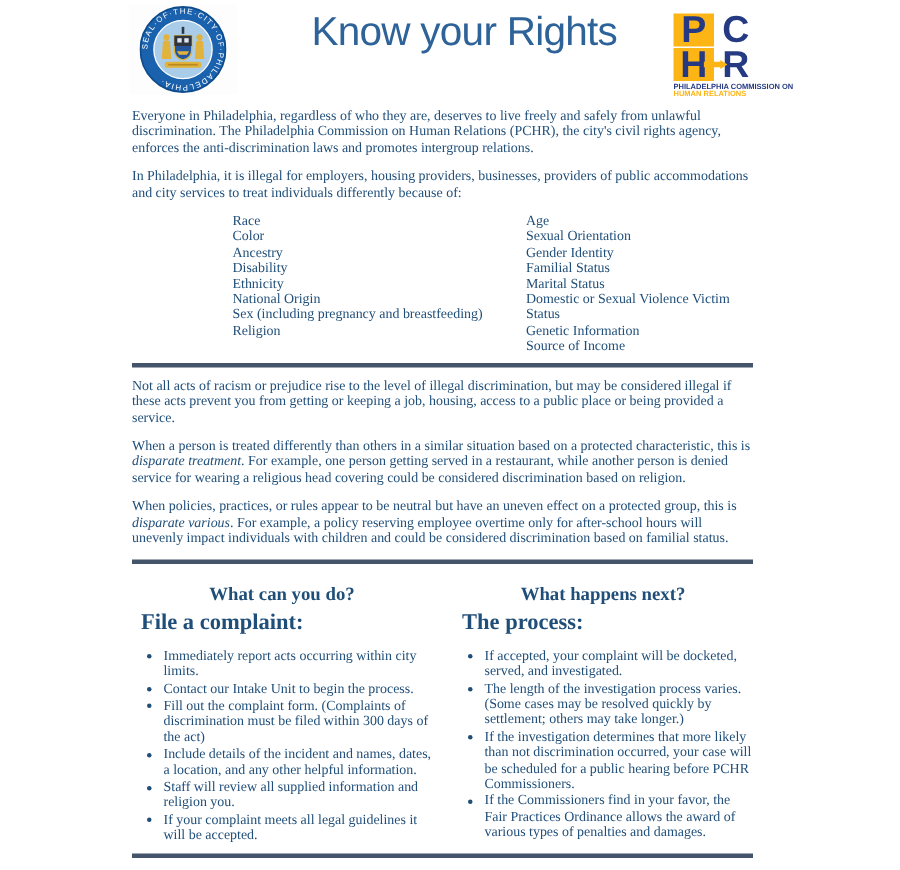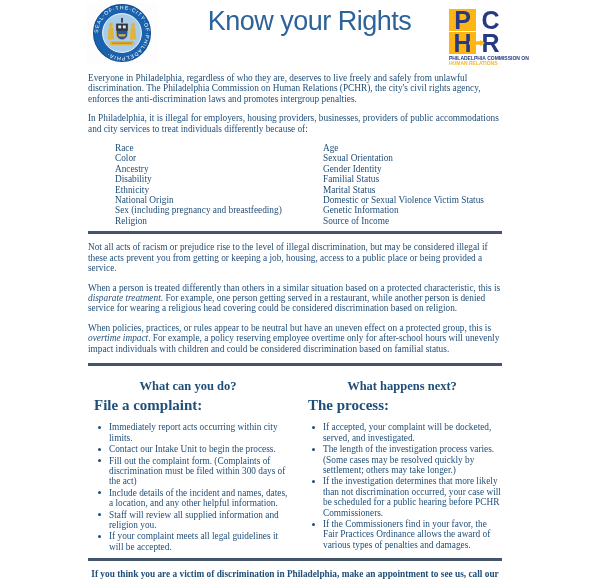--- a/index.html
+++ b/index.html
@@ -27,21 +27,21 @@
   .pchr-cap2{font-family:"Liberation Sans", sans-serif;font-size:5px;line-height:5px;
              color:#FDB515;font-weight:700;white-space:nowrap;}
 
   
   .content{position:absolute;top:73px;left:88px;width:414px;font-size:9.3px;line-height:10.4px;}
   .content p{margin:0 0 9px 0;}
   .bar{border:none;height:3px;background:#44546A;margin:5px 0 8px 0;}
 
   .classes{display:flex;margin:1px 0 5px 27px;}
   .classes ul{list-style:none;margin:0;padding:0;}
-  .classes ul:first-child{width:208px;}
+  .classes ul:first-child{width:208px;margin-left:40px;}
   .classes li{line-height:10.4px;}
 
   em.term{font-style:italic;margin-top:13px;}
 
   .cols{display:flex;gap:14px;}
   .col{flex:1;}
   .col h2{margin:6px 0 7px 0;font-size:12.5px;line-height:13px;text-align:center;font-weight:700;}
   .col h3{margin:0 0 12px 6px;font-size:15px;font-weight:700;}
   ul.bullets{list-style:none;margin:0;padding:0 0 0 21px;}
   ul.bullets li{position:relative;margin-bottom:1px;}
@@ -98,21 +98,21 @@
         <span class="pcell">R</span>
         <span class="pchr-hand"></span>
       </div>
       <div class="pchr-cap1">PHILADELPHIA COMMISSION ON</div>
       <div class="pchr-cap2">HUMAN RELATIONS</div>
     </div>
   </div>
 
   <div class="content">
 
-    <p>Everyone in Philadelphia, regardless of who they are, deserves to live freely and safely from unlawful discrimination.  The Philadelphia Commission on Human Relations (PCHR), the city's civil rights agency, enforces the anti-discrimination laws and promotes intergroup penalties.</p>
+    <p>Everyone in Philadelphia, regardless of who they are, deserves to live freely and safely from unlawful discrimination.  The Philadelphia Commission on Human Relations (PCHR), the city's civil rights agency, enforces the anti-discrimination laws and promotes intergroup relations.</p>
     <p>In Philadelphia, it is illegal for employers, housing providers, businesses, providers of public accommodations and city services to treat individuals differently because of:</p>
 
     <div class="classes">
       <ul>
         <li>Race</li>
         <li>Color</li>
         <li>Ancestry</li>
         <li>Disability</li>
         <li>Ethnicity</li>
         <li>National Origin</li>
@@ -130,21 +130,21 @@
         <li>Source of Income</li>
       </ul>
     </div>
 
     <hr class="bar">
 
     <p>Not all acts of racism or prejudice rise to the level of illegal discrimination, but may be considered illegal if these acts prevent you from getting or keeping a job, housing, access to a public place or being provided a service.</p>
 
     <p><span>When a person is treated differently than others in a similar situation based on a protected characteristic, this is </span><em class="term">disparate treatment</em><span>.  For example, one person getting served in a restaurant, while another person is denied service for wearing a religious head covering could be considered discrimination based on religion.</span></p>
 
-    <p><span>When policies, practices, or rules appear to be neutral but have an uneven effect on a protected group, this is </span><em class="term">overtime impact</em><span>.   For example, a policy reserving employee overtime only for after-school hours will unevenly impact individuals with children and could be considered discrimination based on familial status.</span></p>
+    <p><span>When policies, practices, or rules appear to be neutral but have an uneven effect on a protected group, this is </span><em class="term">disparate various</em><span>.   For example, a policy reserving employee overtime only for after-school hours will unevenly impact individuals with children and could be considered discrimination based on familial status.</span></p>
 
     <hr class="bar">
 
     <div class="cols">
       <section class="col">
         <h2>What can you do?</h2>
         <h3>File a complaint:</h3>
         <ul class="bullets">
           <li>Immediately report acts occurring within city limits.</li>
           <li>Contact our Intake Unit to begin the process.</li>

